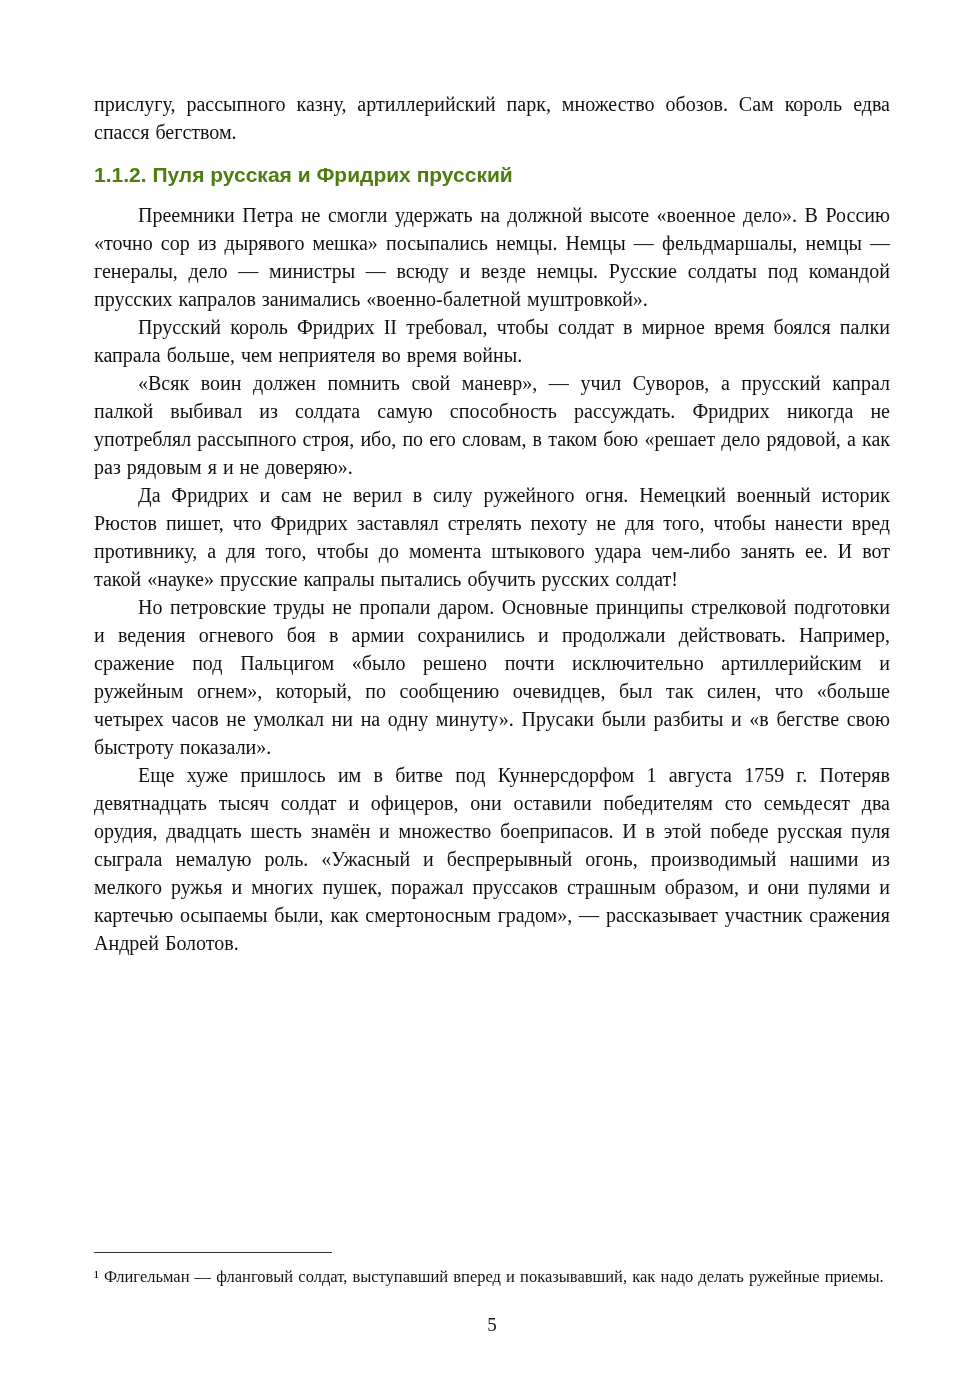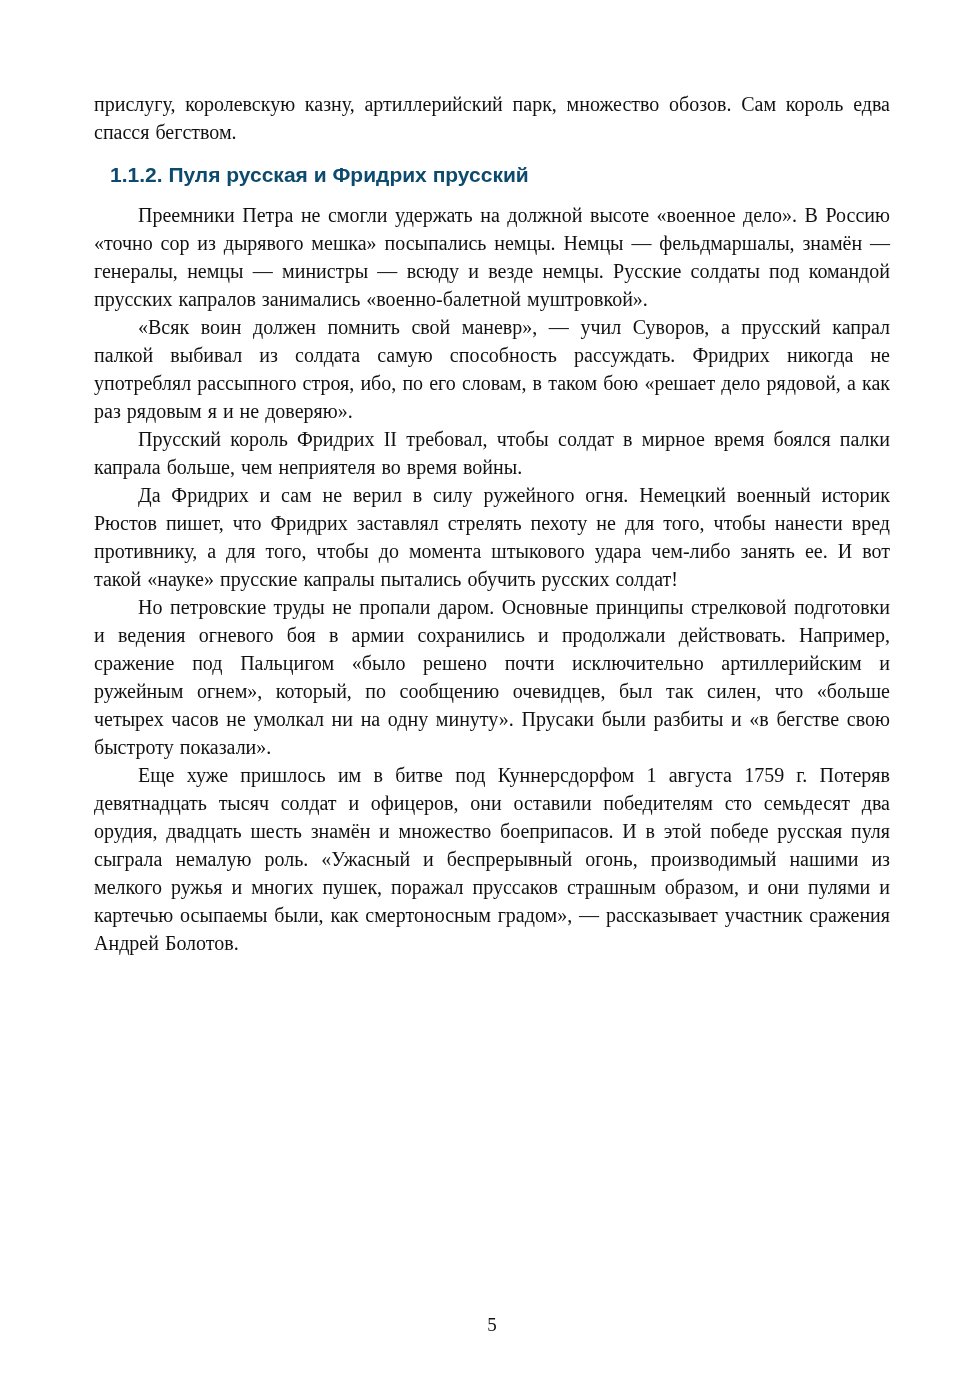--- a/index.html
+++ b/index.html
@@ -27,27 +27,27 @@
       margin: 0;
       font-size: 20px;
       line-height: 28px;
       text-align: justify;
       word-spacing: 1px;
     }
     .body-text.indent {
       text-indent: 44px;
     }
     .section-heading {
-      margin: 16px 0 13px 16px;
+      margin: 16px 0 13px 0;
       font-family: "Liberation Sans", "DejaVu Sans", sans-serif;
       font-weight: bold;
       font-size: 21px;
       line-height: 26px;
       text-align: left;
-      color: #0c4a6e;
+      color: #4d7c0f;
     }
     .spacer {
       flex: 1 1 auto;
     }
     .footnote-block {
       flex: 0 0 auto;
     }
     .footnote-rule {
       width: 238px;
       height: 0;
@@ -67,29 +67,33 @@
       text-align: center;
       font-size: 19px;
       line-height: 22px;
     }
   </style>
 </head>
 <body>
 
 <div class="page">
   <div class="content">
-    <p class="body-text">прислугу, королевскую казну, артиллерийский парк, множество обозов. Сам король едва спасся бегством.</p>
+    <p class="body-text">прислугу, рассыпного казну, артиллерийский парк, множество обозов. Сам король едва спасся бегством.</p>
 
     <h2 class="section-heading">1.1.2. Пуля русская и Фридрих прусский</h2>
 
-    <p class="body-text indent">Преемники Петра не смогли удержать на должной высоте «военное дело». В Россию «точно сор из дырявого мешка» посыпались немцы. Немцы — фельдмаршалы, знамён — генералы, немцы — министры — всюду и везде немцы. Русские солдаты под командой прусских капралов занимались «военно-балетной муштровкой».</p>
+    <p class="body-text indent">Преемники Петра не смогли удержать на должной высоте «военное дело». В Россию «точно сор из дырявого мешка» посыпались немцы. Немцы — фельдмаршалы, немцы — генералы, дело — министры — всюду и везде немцы. Русские солдаты под командой прусских капралов занимались «военно-балетной муштровкой».</p>
+    <p class="body-text indent">Прусский король Фридрих II требовал, чтобы солдат в мирное время боялся палки капрала больше, чем неприятеля во время войны.</p>
     <p class="body-text indent">«Всяк воин должен помнить свой маневр», — учил Суворов, а прусский капрал палкой выбивал из солдата самую способность рассуждать. Фридрих никогда не употреблял рассыпного строя, ибо, по его словам, в таком бою «решает дело рядовой, а как раз рядовым я и не доверяю».</p>
-    <p class="body-text indent">Прусский король Фридрих II требовал, чтобы солдат в мирное время боялся палки капрала больше, чем неприятеля во время войны.</p>
     <p class="body-text indent">Да Фридрих и сам не верил в силу ружейного огня. Немецкий военный историк Рюстов пишет, что Фридрих заставлял стрелять пехоту не для того, чтобы нанести вред противнику, а для того, чтобы до момента штыкового удара чем-либо занять ее. И вот такой «науке» прусские капралы пытались обучить русских солдат!</p>
     <p class="body-text indent">Но петровские труды не пропали даром. Основные принципы стрелковой подготовки и ведения огневого боя в армии сохранились и продолжали действовать. Например, сражение под Пальцигом «было решено почти исключительно артиллерийским и ружейным огнем», который, по сообщению очевидцев, был так силен, что «больше четырех часов не умолкал ни на одну минуту». Прусаки были разбиты и «в бегстве свою быстроту показали».</p>
     <p class="body-text indent">Еще хуже пришлось им в битве под Куннерсдорфом 1 августа 1759 г. Потеряв девятнадцать тысяч солдат и офицеров, они оставили победителям сто семьдесят два орудия, двадцать шесть знамён и множество боеприпасов. И в этой победе русская пуля сыграла немалую роль. «Ужасный и беспрерывный огонь, производимый нашими из мелкого ружья и многих пушек, поражал пруссаков страшным образом, и они пулями и картечью осыпаемы были, как смертоносным градом», — рассказывает участник сражения Андрей Болотов.</p>
   </div>
 
   <div class="spacer"></div>
 
+  <div class="footnote-block">
+    <div class="footnote-rule"></div>
+    <p class="footnote-text">¹ Флигельман — фланговый солдат, выступавший вперед и показывавший, как надо делать ружейные приемы.</p>
+  </div>
 
   <div class="page-number">5</div>
 </div>
 
 </body></html>

